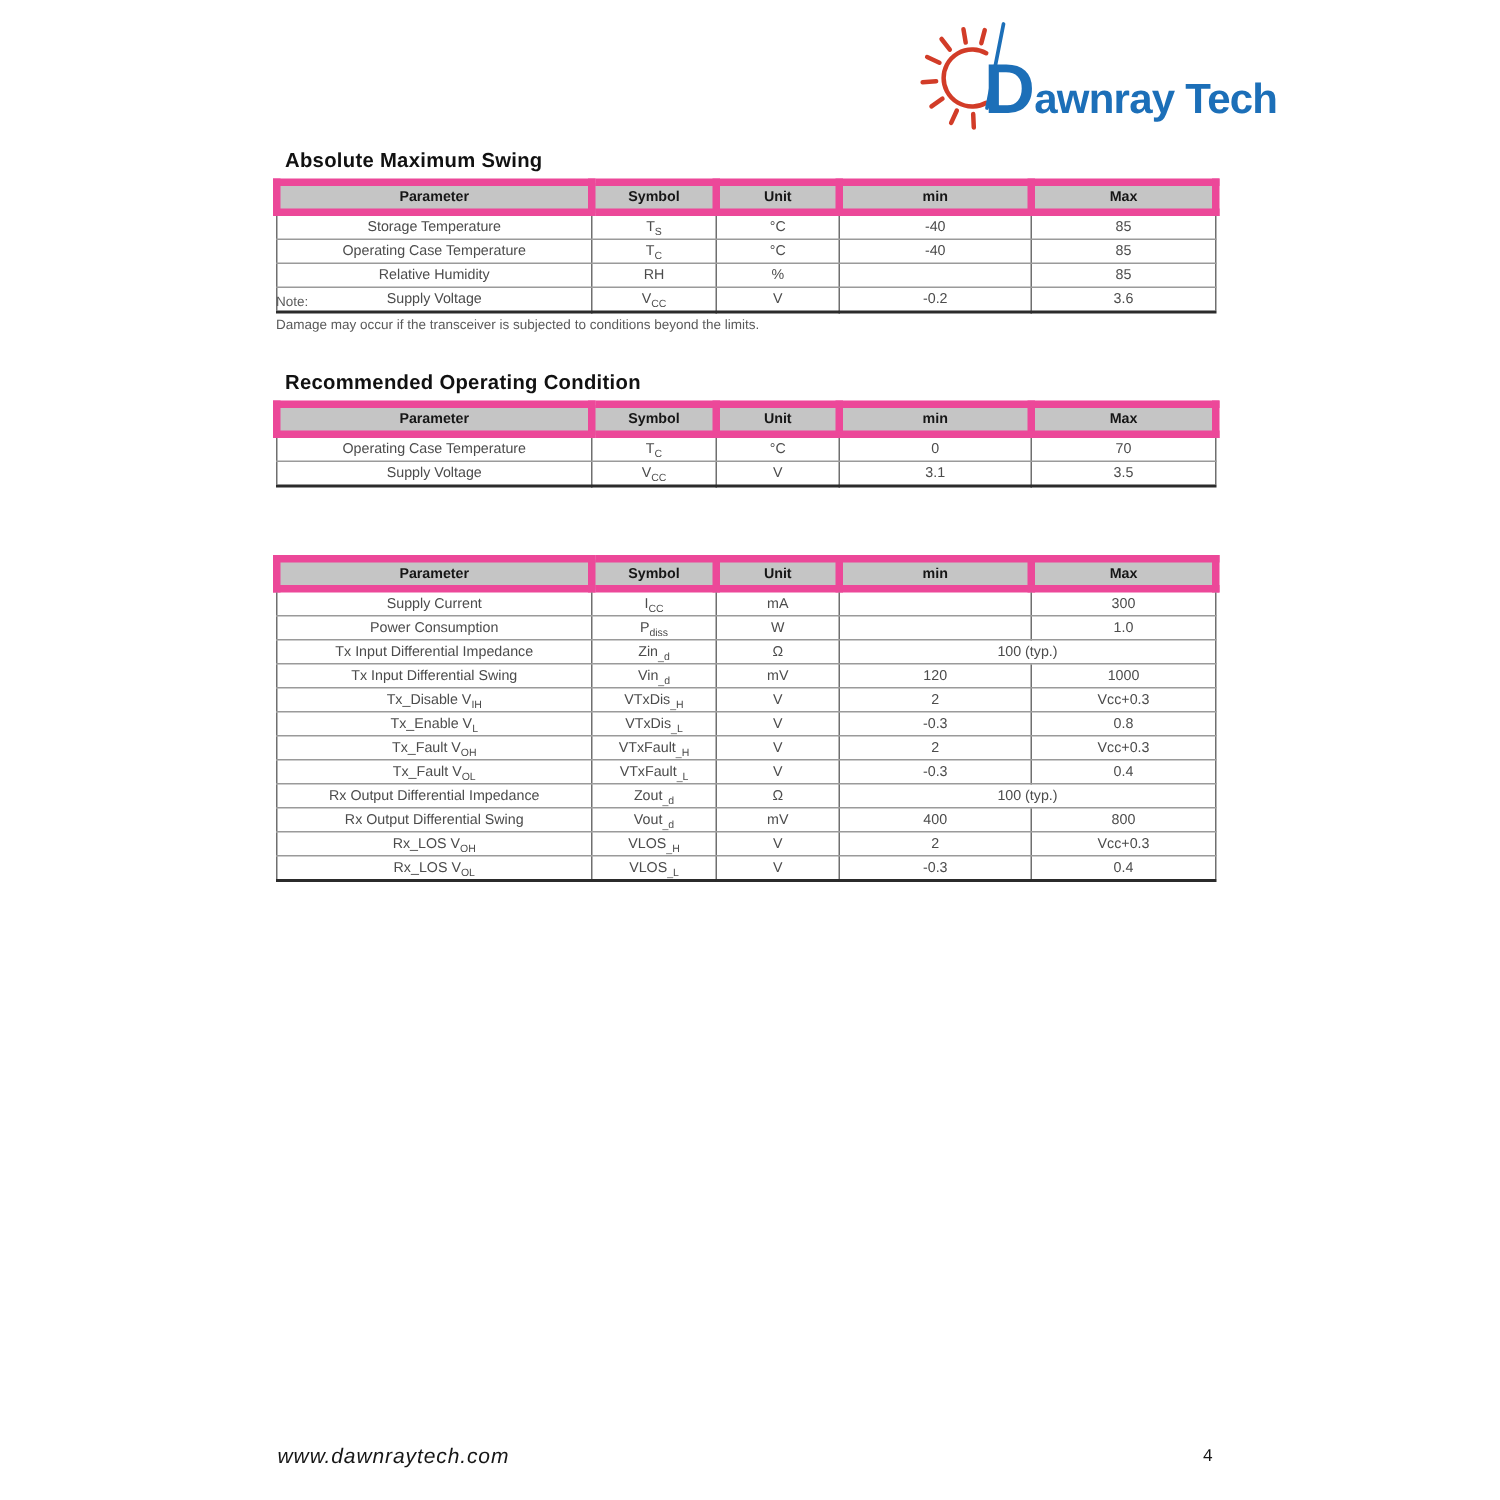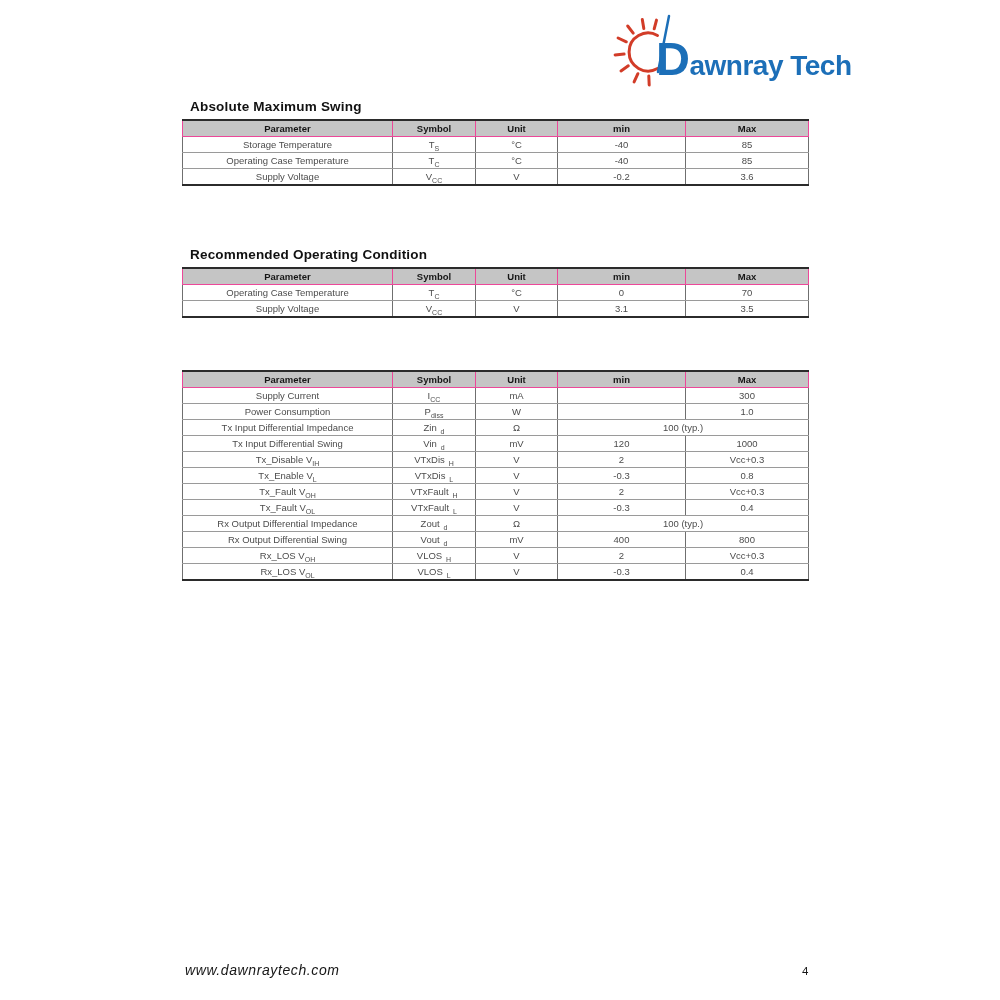--- a/index.html
+++ b/index.html
@@ -40,21 +40,21 @@
     border-top:2px solid #2b2b2b;
     border-bottom:2px solid #2b2b2b;
     border-left:1px solid #7d7d7d;
     border-right:1px solid #7d7d7d;
   }
   #table-1{top:119px;}
   #table-2{top:267px;}
   #table-3{top:370px;}
   .ds-table th{
     background:#c5c5c5;color:#161616;font-weight:bold;
-    height:15px;padding:0;border:1px solid #ec4899;
+    height:15px;padding:0;border:5px solid #ec4899;
     font-size:9.5px;
   }
   .ds-table td{
     height:15px;padding:0;text-align:center;
     border:1px solid #9a9a9a;
     border-left:1px solid #6f6f6f;border-right:1px solid #6f6f6f;
     white-space:nowrap;overflow:hidden;
   }
   .ds-table sub{font-size:7px;line-height:0;}
 
@@ -125,28 +125,39 @@
           <td>85</td>
         </tr>
         <tr>
           <td>Operating Case Temperature</td>
           <td>T<sub>C</sub></td>
           <td>°C</td>
           <td>-40</td>
           <td>85</td>
         </tr>
         <tr>
+          <td>Relative Humidity</td>
+          <td>RH</td>
+          <td>%</td>
+          <td></td>
+          <td>85</td>
+        </tr>
+        <tr>
           <td>Supply Voltage</td>
           <td>V<sub>CC</sub></td>
           <td>V</td>
           <td>-0.2</td>
           <td>3.6</td>
         </tr>
       </tbody>
   </table>
+  <div class="note">
+    <div>Note:</div>
+    <div>Damage may occur if the transceiver is subjected to conditions beyond the limits.</div>
+  </div>
 
   <div class="section-title" id="title-2">Recommended Operating Condition</div>
   <table class="ds-table" id="table-2">
     <colgroup>
         <col style="width:210px">
         <col style="width:83px">
         <col style="width:82px">
         <col style="width:128px">
         <col style="width:123px">
       </colgroup>

